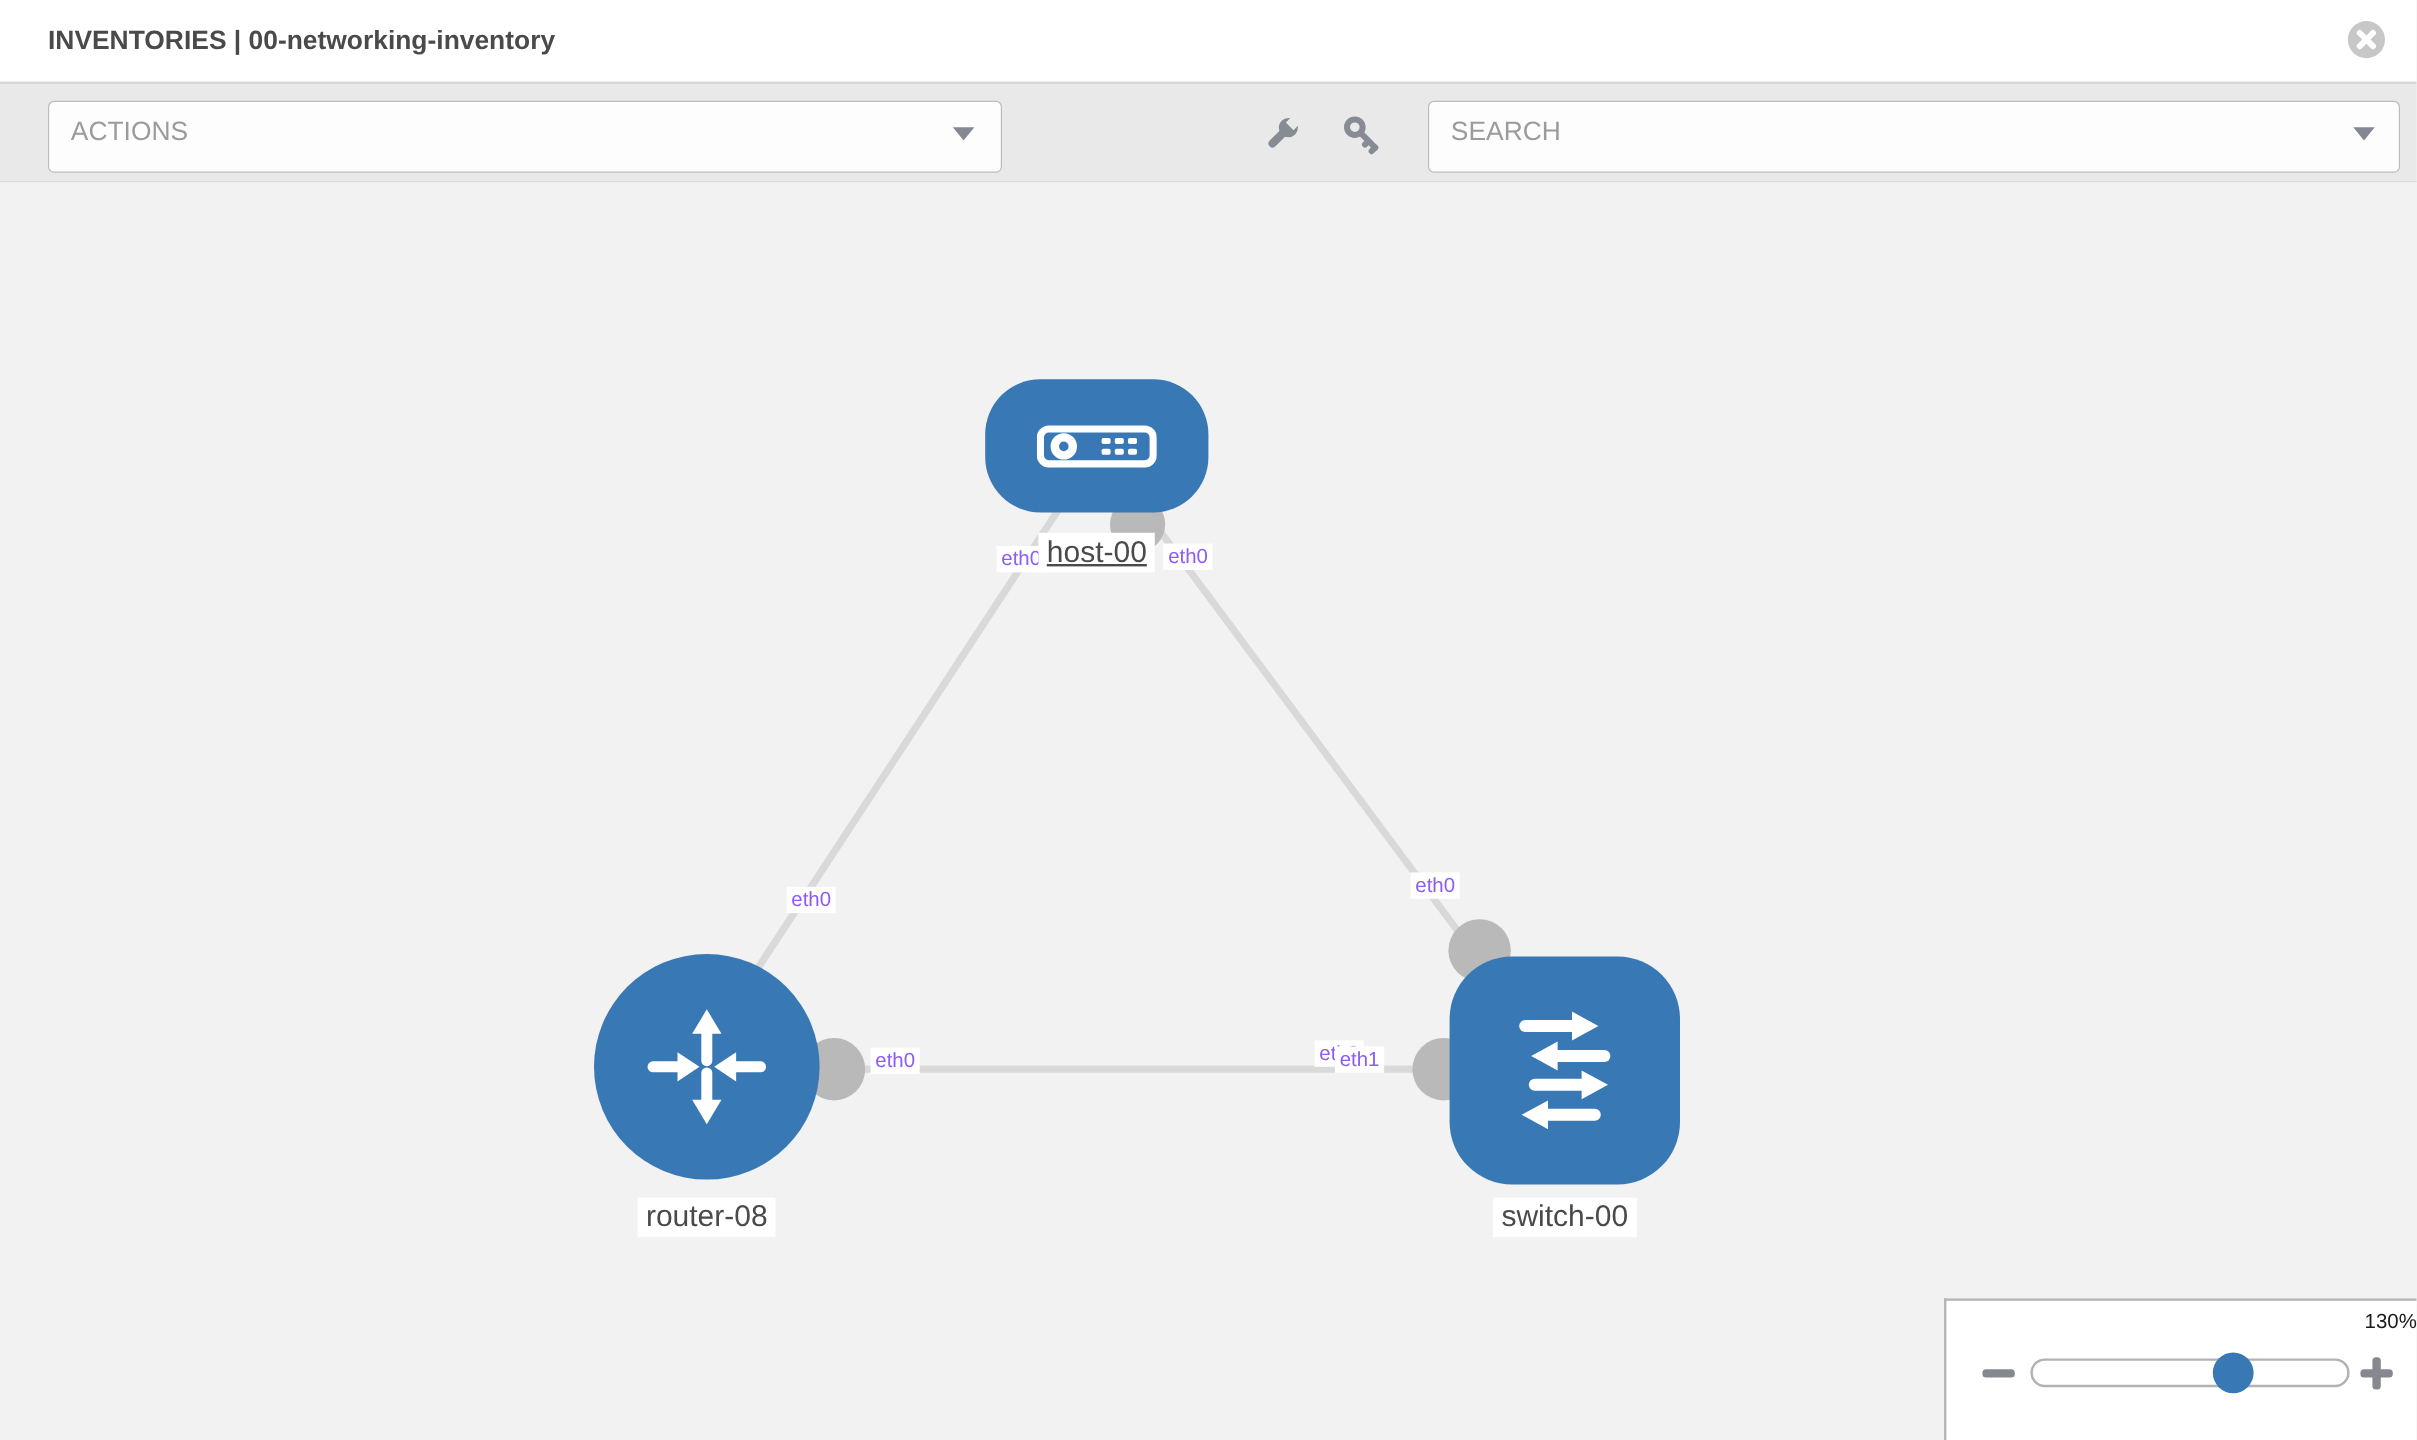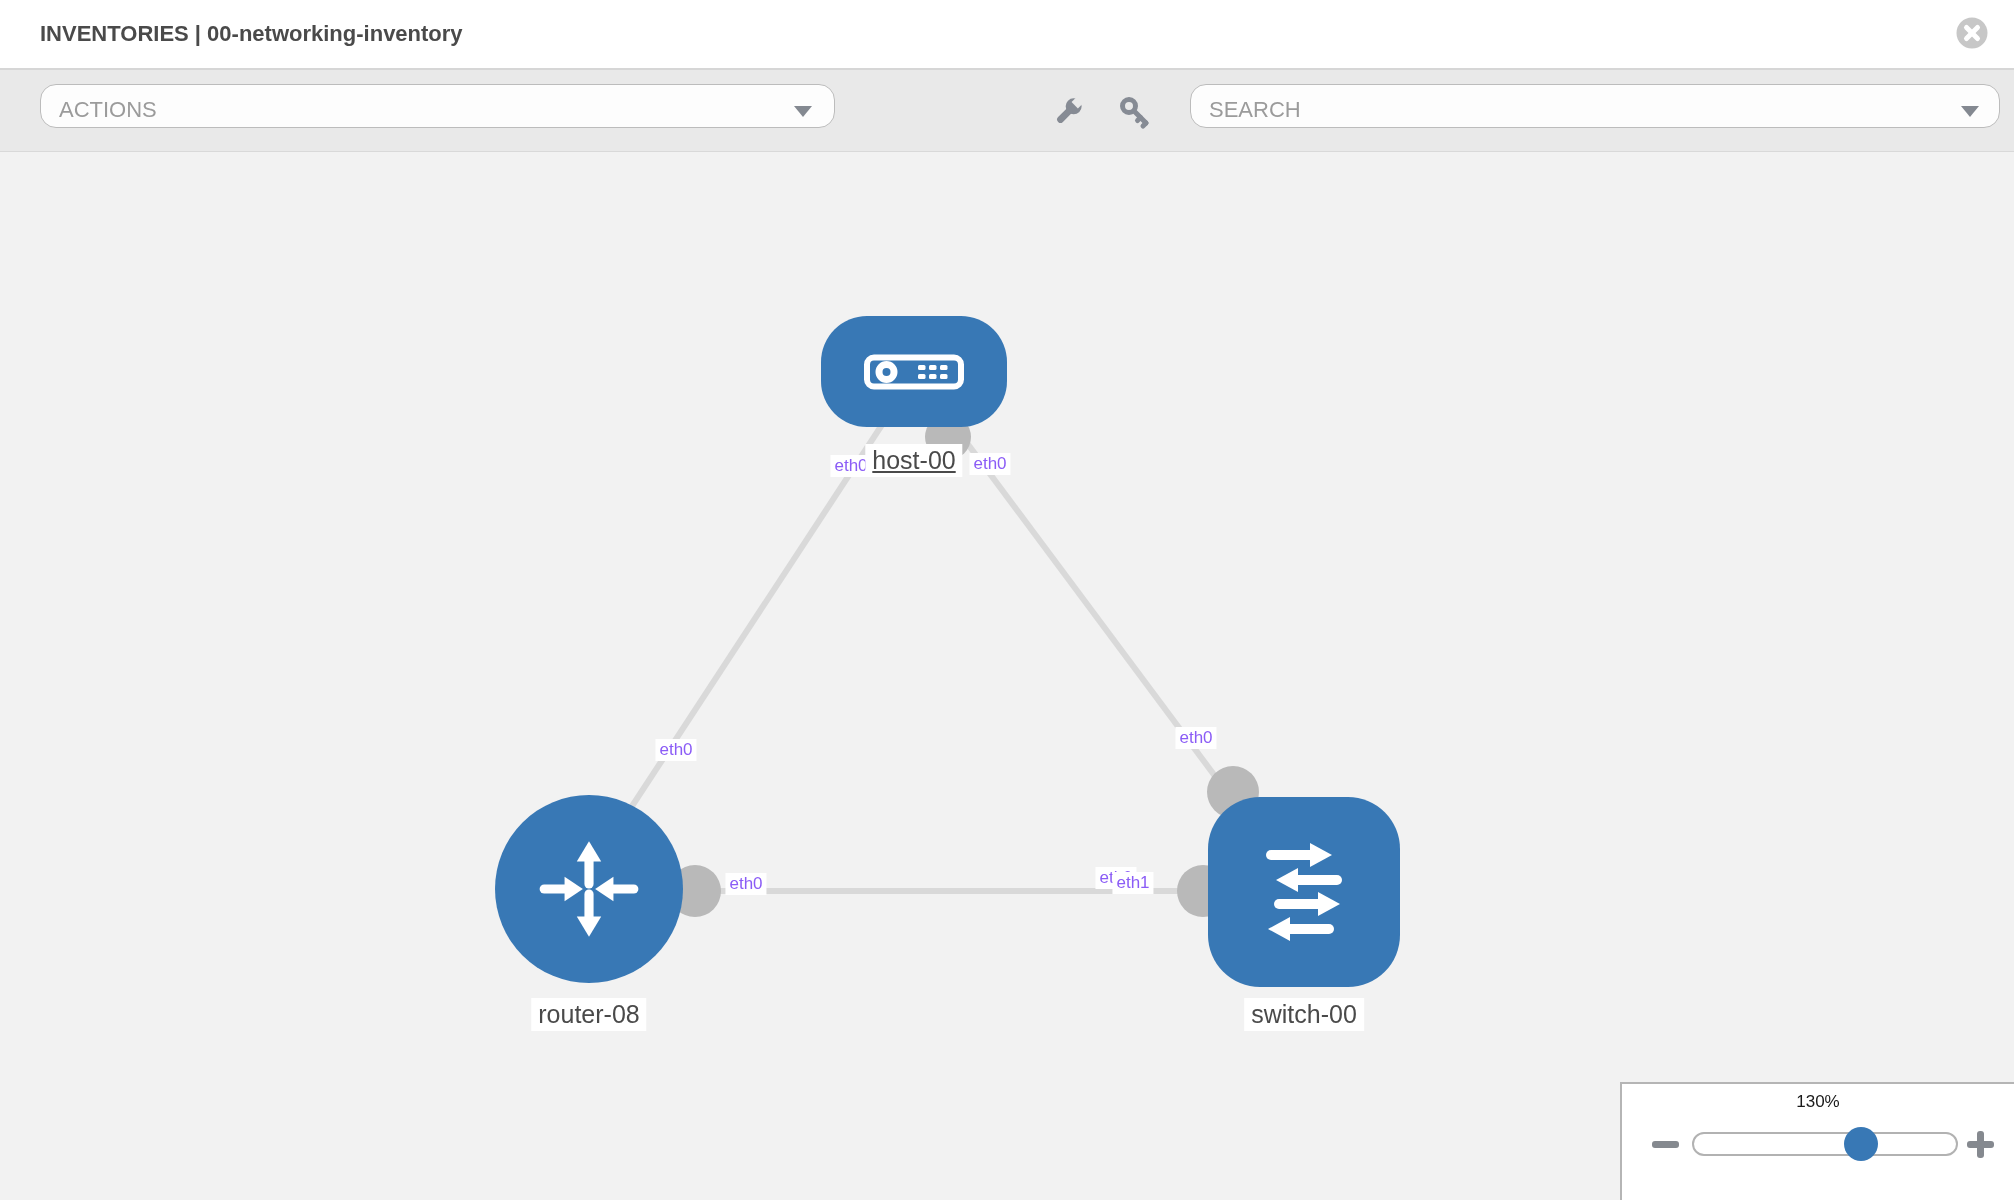--- a/index.html
+++ b/index.html
@@ -9,22 +9,22 @@
   
   .header{position:absolute;left:0;top:0;width:2014px;height:70px;background:#ffffff;
           border-bottom:2px solid #d6d6d6;box-sizing:border-box;}
   .page-title{position:absolute;left:40px;top:0;line-height:68px;font-size:22px;font-weight:700;
               color:#4a4a4a;white-space:nowrap;}
   .close-btn{position:absolute;left:1956px;top:17px;width:32px;height:32px;cursor:pointer;}
 
   
   .toolbar{position:absolute;left:0;top:70px;width:2014px;height:82px;background:#e9e9e9;
            border-bottom:1px solid #d9d9d9;box-sizing:border-box;}
-  .dropdown{position:absolute;top:14px;height:44px;background:#fdfdfd;border:1px solid #bcbcbc;
-            border-radius:16px;box-sizing:border-box;cursor:pointer;}
+  .dropdown{position:absolute;top:14px;height:60px;background:#fdfdfd;border:1px solid #bcbcbc;
+            border-radius:5px;box-sizing:border-box;cursor:pointer;}
   .dd-actions{left:40px;width:795px;}
   .dd-search{left:1190px;width:810px;}
   .dd-label{position:absolute;left:18px;top:0;line-height:50px;font-size:22px;color:#9b9b9b;}
   .caret{position:absolute;top:21px;width:0;height:0;border-left:9px solid transparent;
          border-right:9px solid transparent;border-top:11px solid #84899199;border-top-color:#848991;}
   .dd-actions .caret{right:22px;}
   .dd-search .caret{right:20px;}
   .tool-icon{position:absolute;top:23px;width:34px;height:38px;cursor:pointer;}
   .tool-wrench{left:1051px;}
   .tool-key{left:1118px;}
@@ -51,21 +51,21 @@
   .if-host-right{left:990px;top:301px;}
   .if-router-top{left:676px;top:587px;}
   .if-switch-top{left:1196px;top:575px;}
   .if-router-right{left:746px;top:721px;}
   .if-switch-left-back{left:1116px;top:715px;z-index:3;}
   .if-switch-left-front{left:1133px;top:720px;z-index:4;}
 
   
   .zoom-panel{position:absolute;left:1620px;top:1082px;width:394px;height:118px;background:#ffffff;
               border-top:2px solid #b5b5b5;border-left:2px solid #b5b5b5;box-sizing:border-box;}
-  .zoom-value{position:absolute;left:0;top:8px;width:100%;text-align:center;font-size:17px;color:#1a1a1a;}
+  .zoom-value{position:absolute;left:0;top:8px;width:100%;text-align:right;font-size:17px;color:#1a1a1a;}
   .zoom-minus{position:absolute;left:30px;top:57px;width:27px;height:7px;border-radius:3px;
               background:#85898f;cursor:pointer;}
   .zoom-track{position:absolute;left:70px;top:48px;width:266px;height:24px;background:#ffffff;
               border:2px solid #b2b2b2;border-radius:13px;box-sizing:border-box;cursor:pointer;}
   .zoom-thumb{position:absolute;left:150px;top:-7px;width:34px;height:34px;border-radius:50%;
               background:#3878b5;cursor:grab;}
   .zoom-plus{position:absolute;left:345px;top:47px;width:27px;height:27px;cursor:pointer;}
   .zoom-plus .h{position:absolute;left:0;top:10px;width:27px;height:7px;border-radius:3px;background:#85898f;}
   .zoom-plus .v{position:absolute;left:10px;top:0;width:7px;height:27px;border-radius:3px;background:#85898f;}
 </style>

